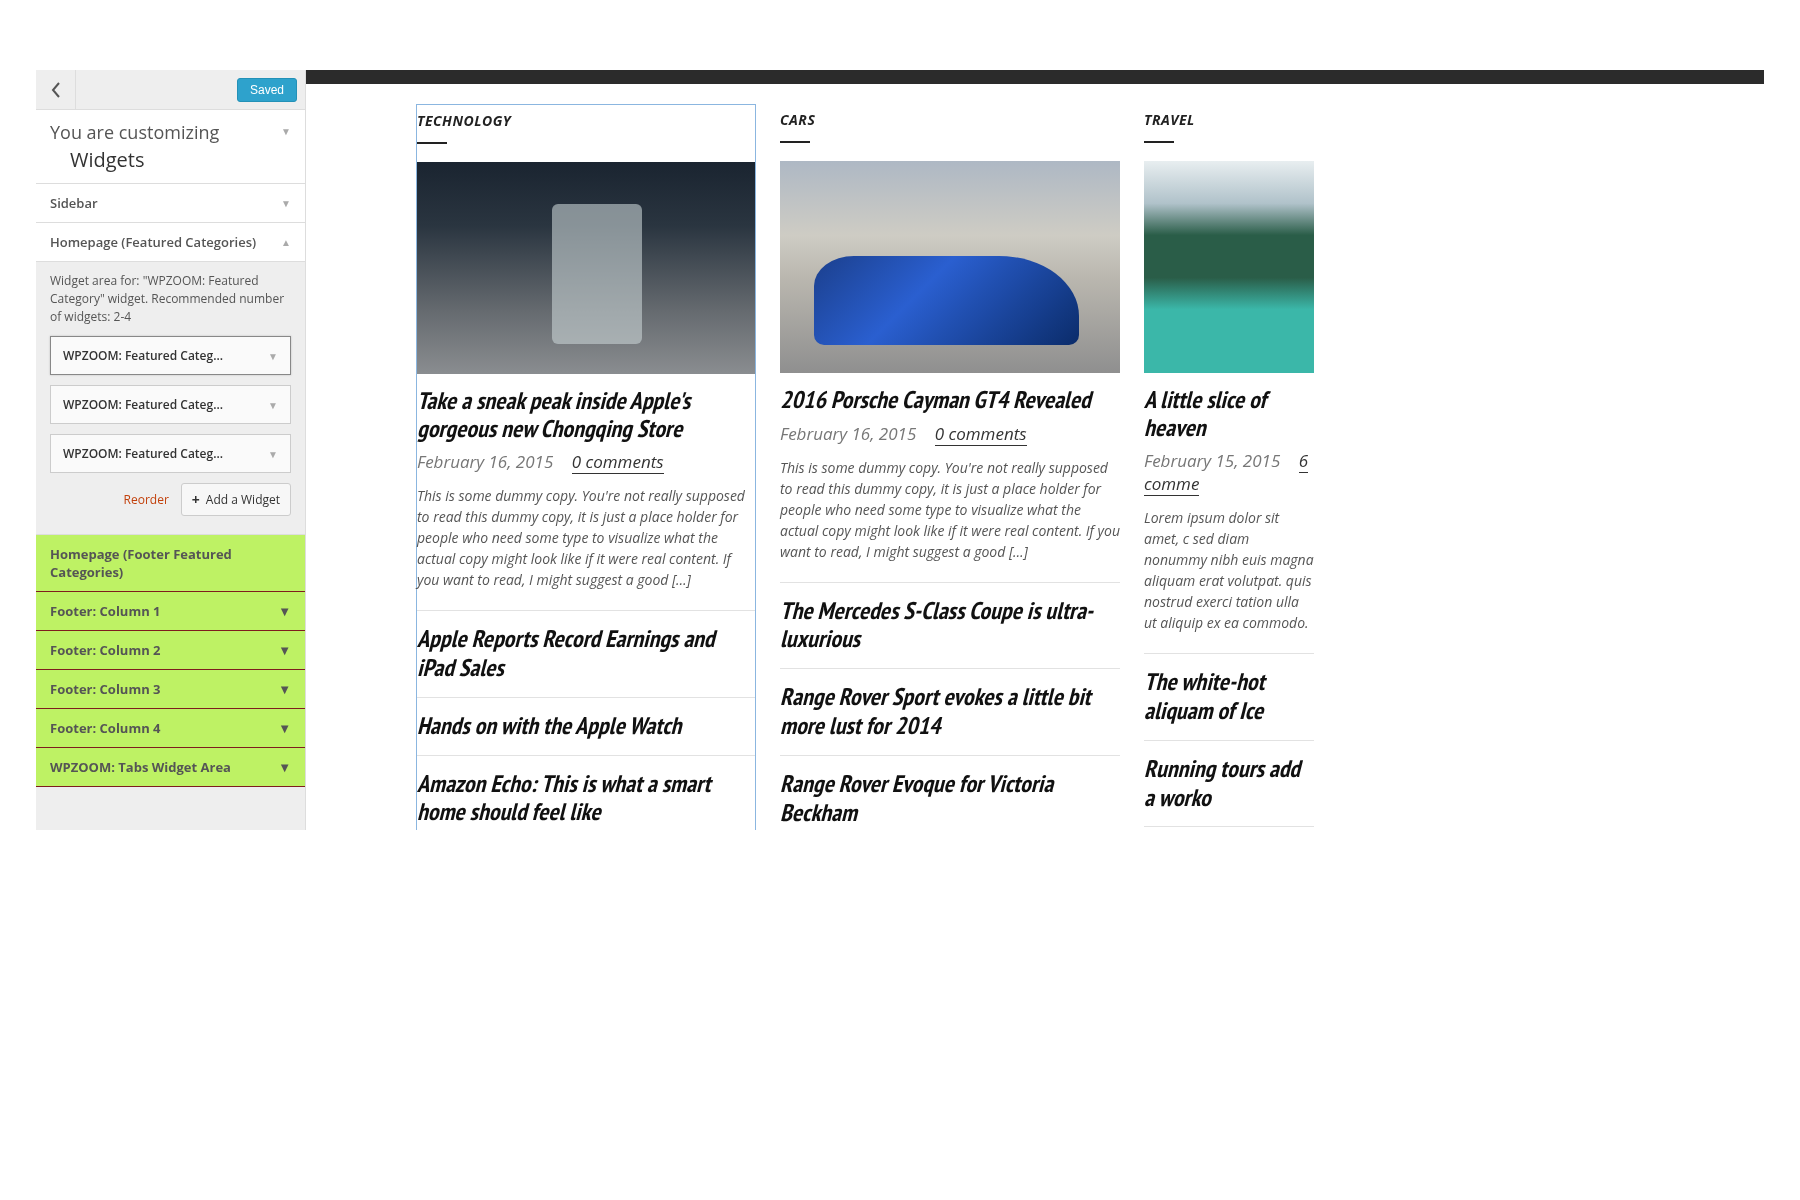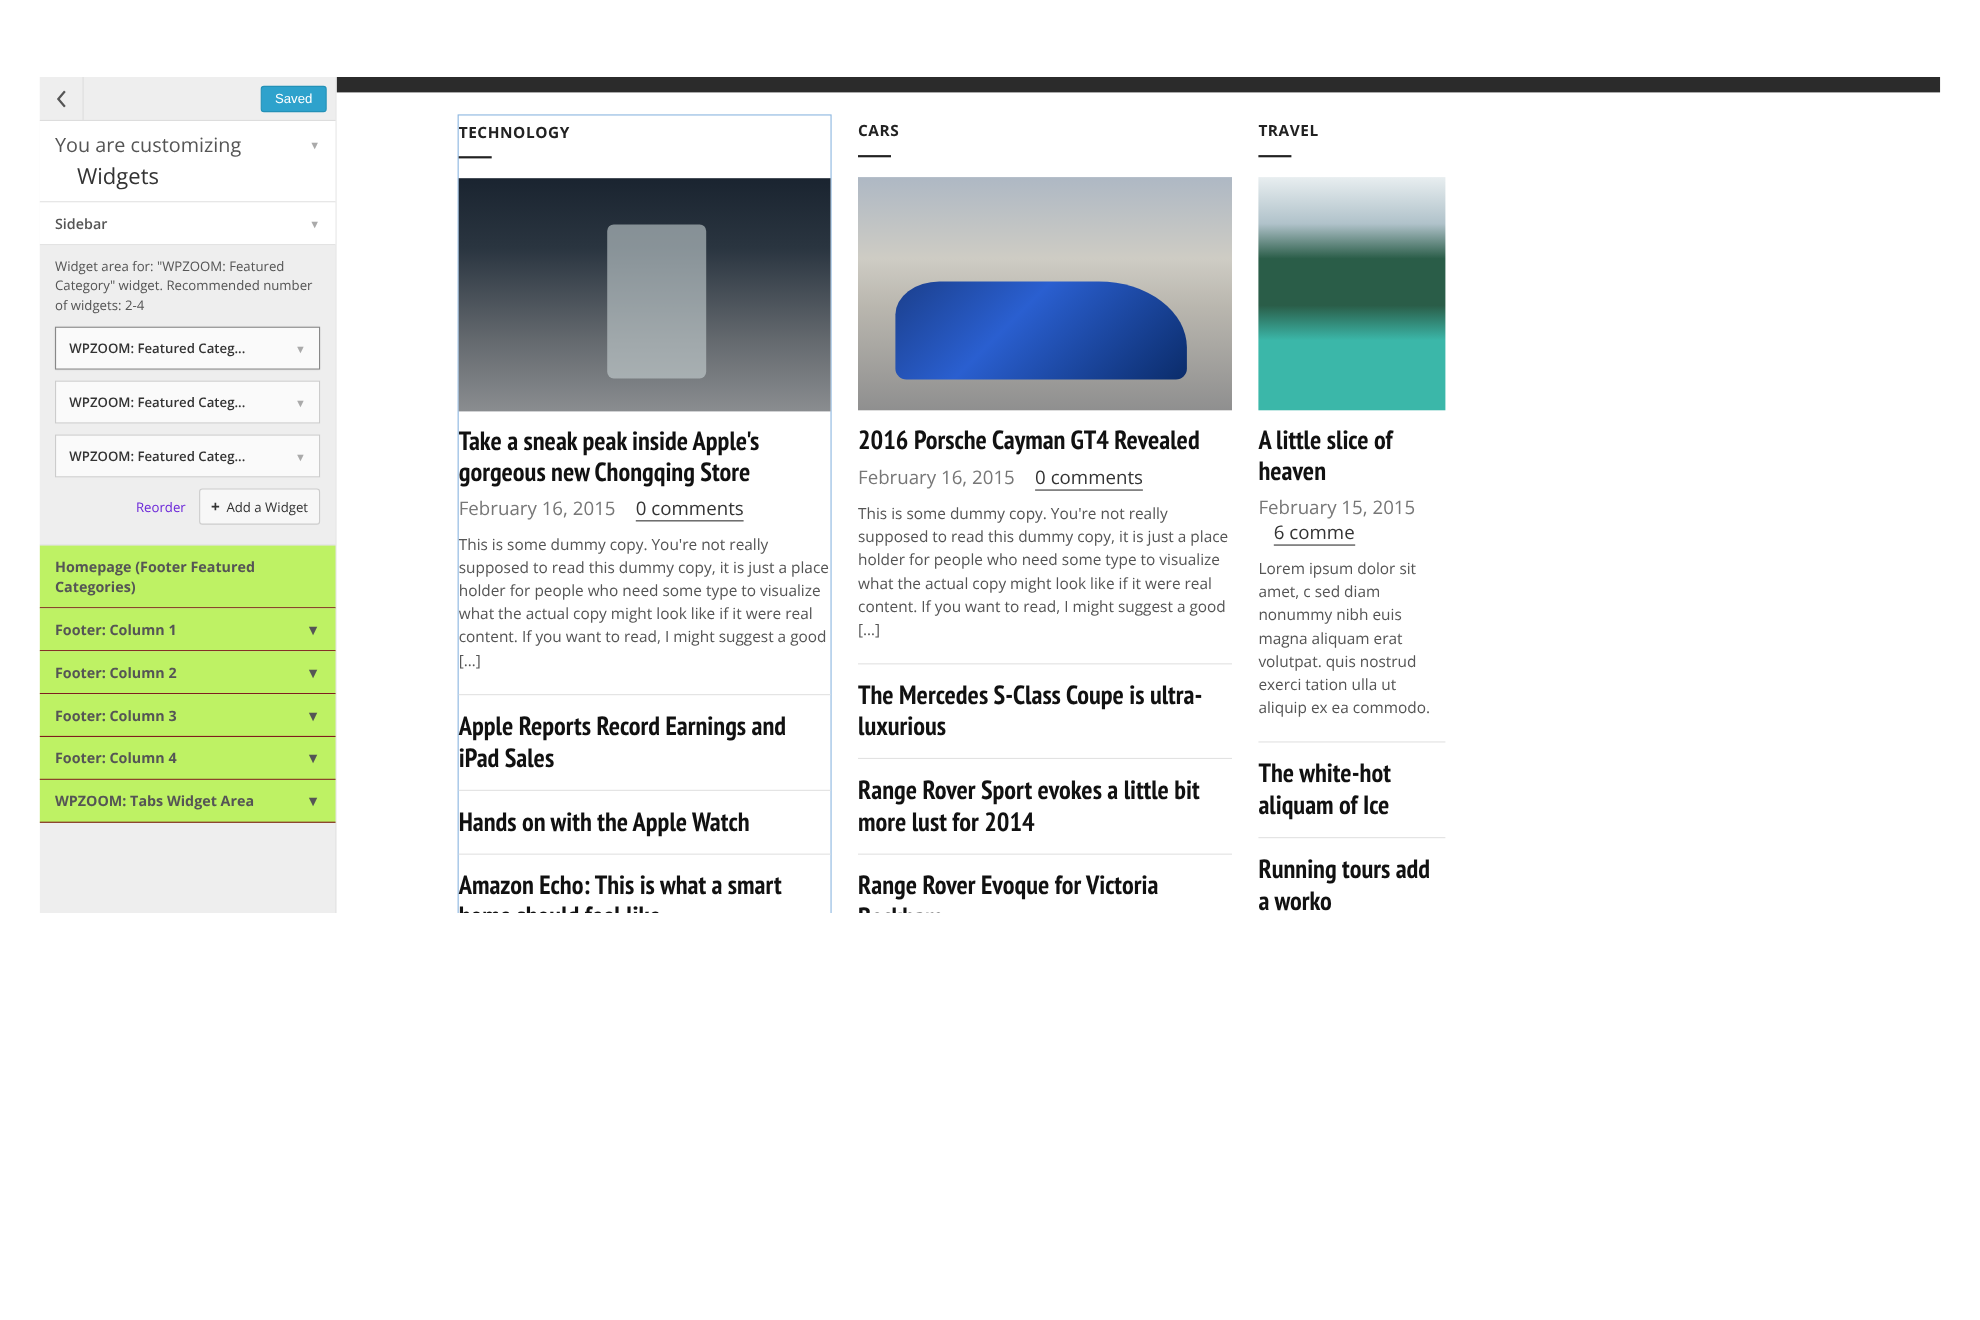--- a/index.html
+++ b/index.html
@@ -94,21 +94,21 @@
   align-items: center;
   font-weight: 600;
   color: #333;
   font-size: 12px;
   margin-bottom: 10px;
   cursor: pointer;
 }
 .widget-item.selected { border: 1px solid #888; box-shadow: 0 0 2px rgba(0,0,0,.2); }
 .widget-item .chev { color: #aaa; font-size: 10px; }
 .sb-actions { display: flex; justify-content: flex-end; align-items: center; gap: 12px; }
-.reorder { color: #6d28d9; font-size: 12px; cursor: pointer; }
+.reorder { color: #c2410c; font-size: 12px; cursor: pointer; }
 .add-widget {
   background: #f7f7f7;
   border: 1px solid #ccc;
   padding: 6px 10px;
   border-radius: 3px;
   font-size: 12px;
   display: inline-flex;
   align-items: center;
   gap: 6px;
   cursor: pointer;
@@ -124,20 +124,21 @@
   color: #555;
   font-weight: 700;
   cursor: pointer;
 }
 
 .preview {
   flex: 1;
   background: #fff;
   overflow: hidden;
   position: relative;
+  font-style: italic;
 }
 .dark-strip {
   height: 14px;
   background: #2b2b2b;
   width: 100%;
 }
 .cols {
   display: flex;
   gap: 24px;
   padding: 20px 0 20px 110px;
@@ -256,20 +257,24 @@
         <div class="title">Widgets</div>
       </div>
       <div class="chev">▼</div>
     </div>
 
     <div class="sb-section">
       <span>Sidebar</span>
       <span class="chev">▼</span>
     </div>
 
+    <div class="sb-section expanded">
+      <span>Homepage (Featured Categories)</span>
+      <span class="chev">▲</span>
+    </div>
     <div class="sb-expanded-body">
       <div class="sb-desc">Widget area for: "WPZOOM: Featured Category" widget. Recommended number of widgets: 2-4</div>
       <div class="widget-item selected">
         <span>WPZOOM: Featured Categ...</span>
         <span class="chev">▼</span>
       </div>
       <div class="widget-item">
         <span>WPZOOM: Featured Categ...</span>
         <span class="chev">▼</span>
       </div>

